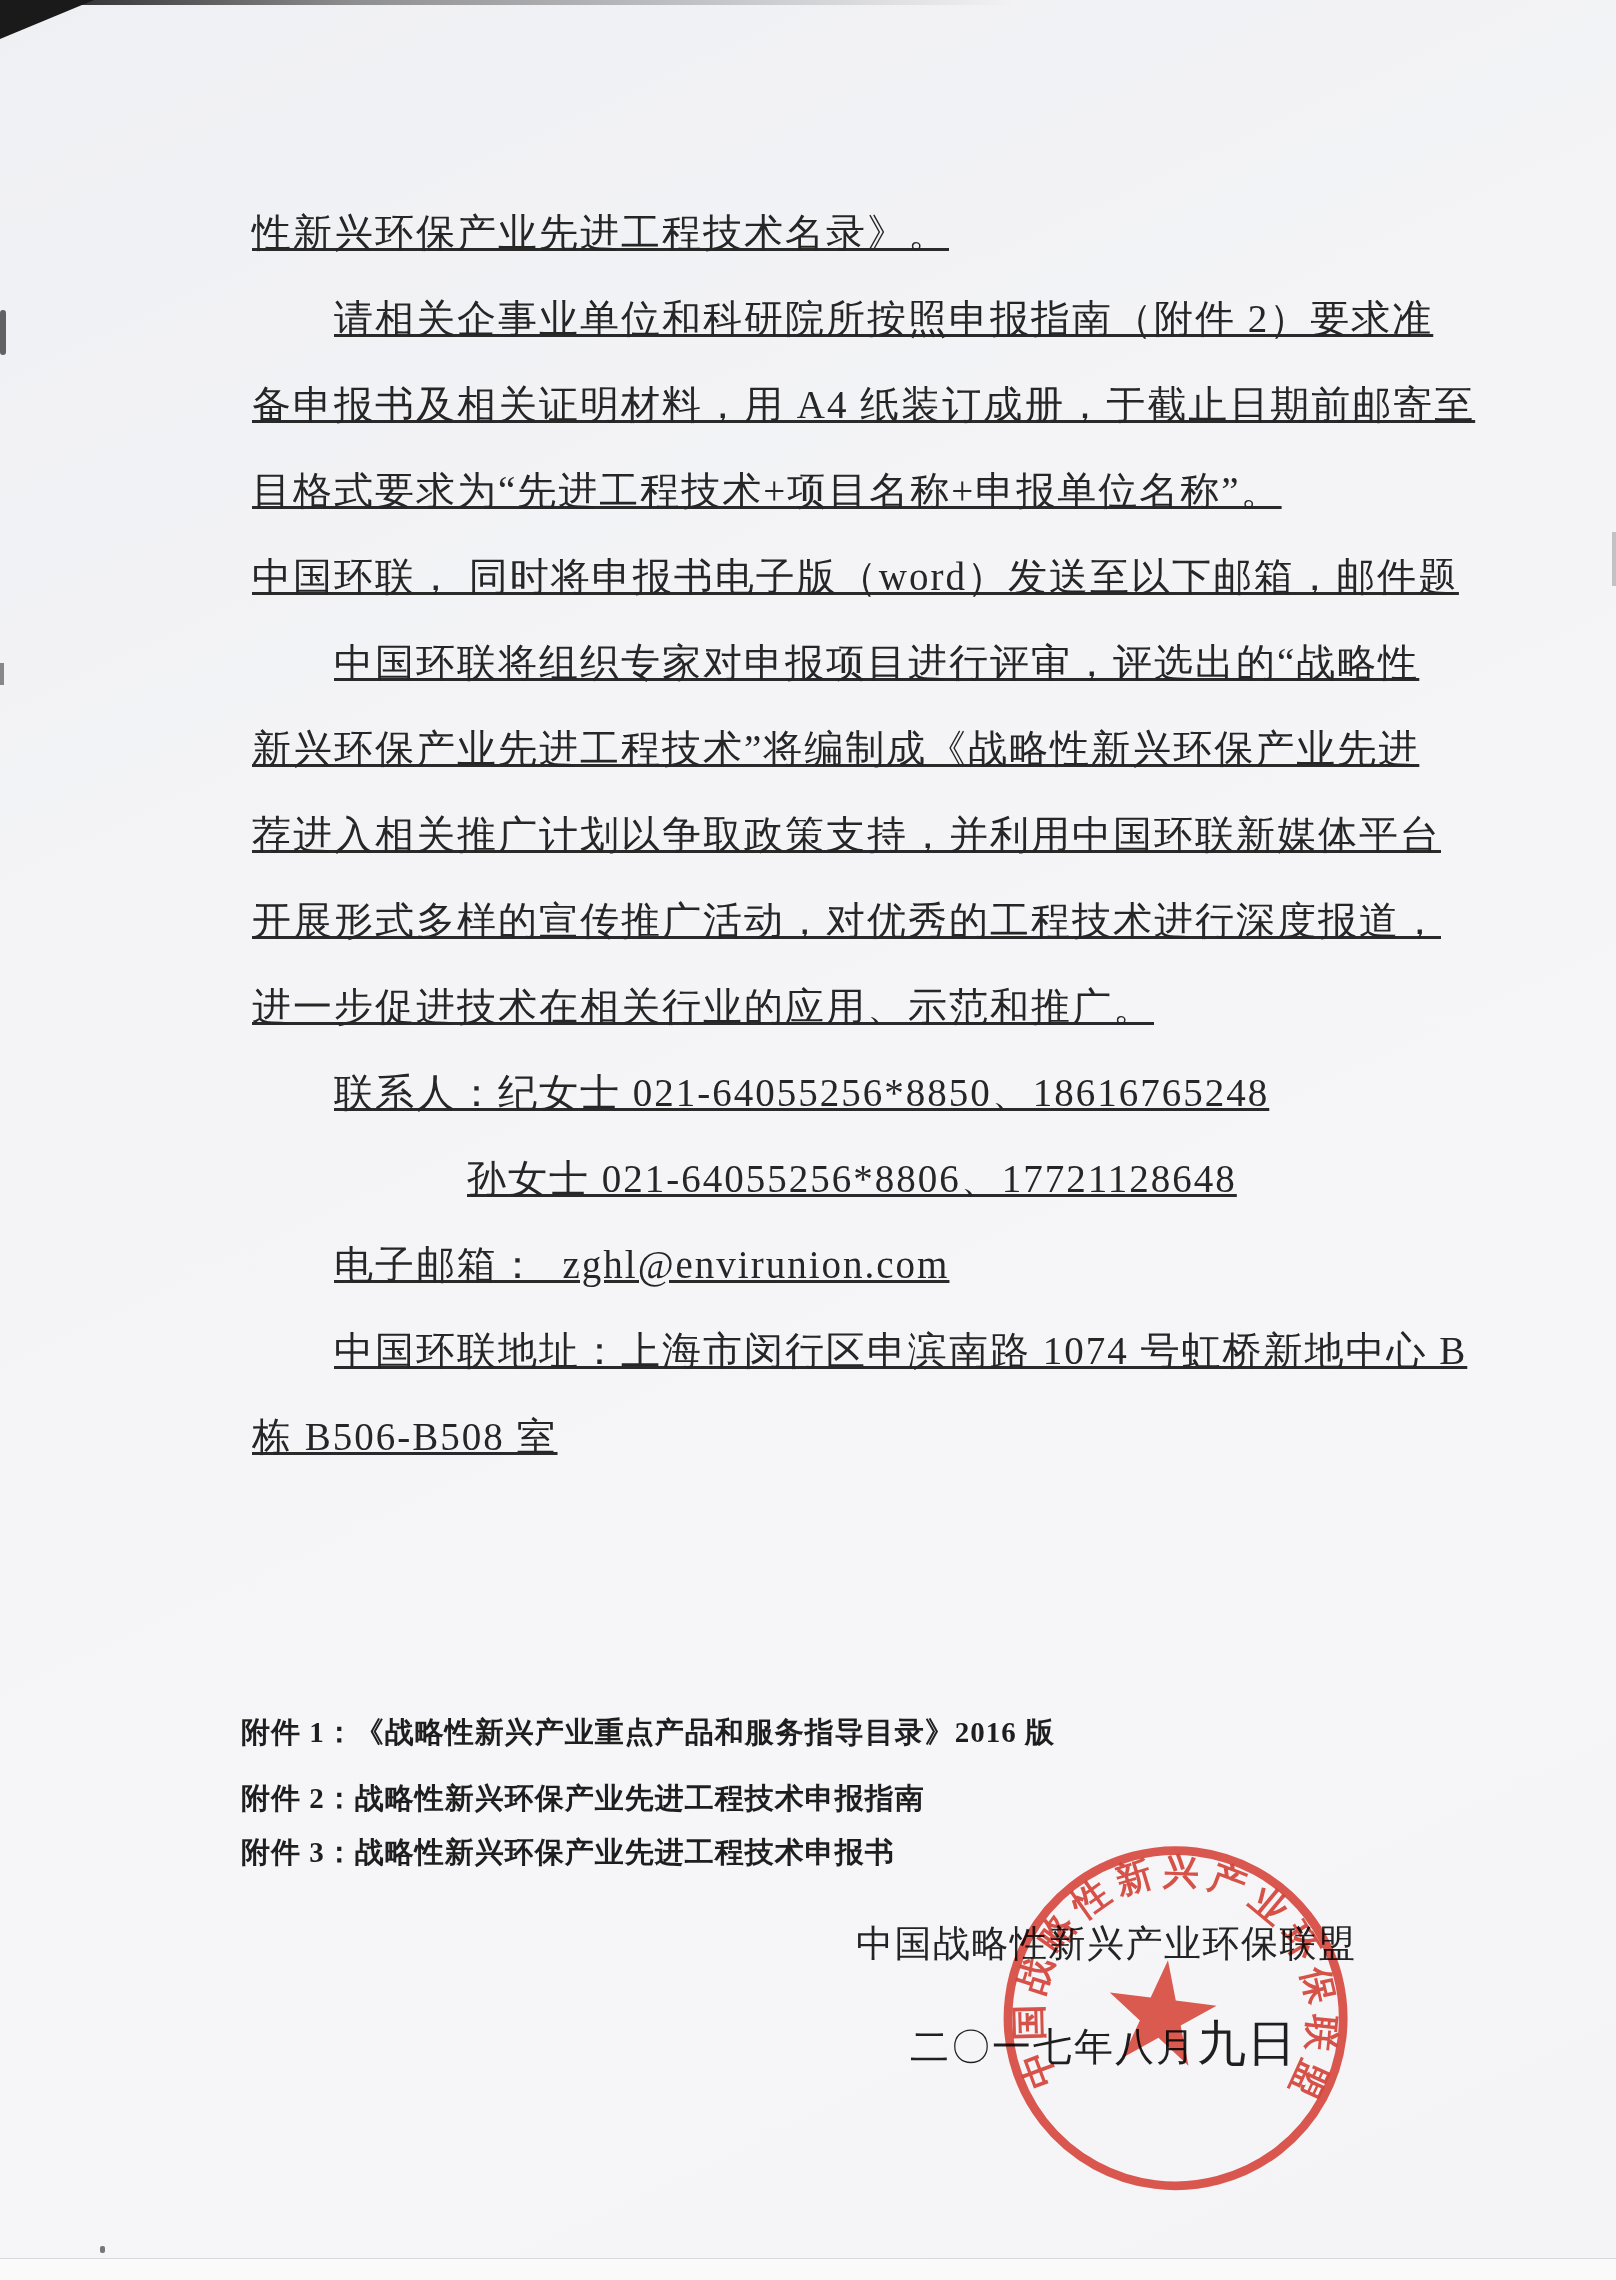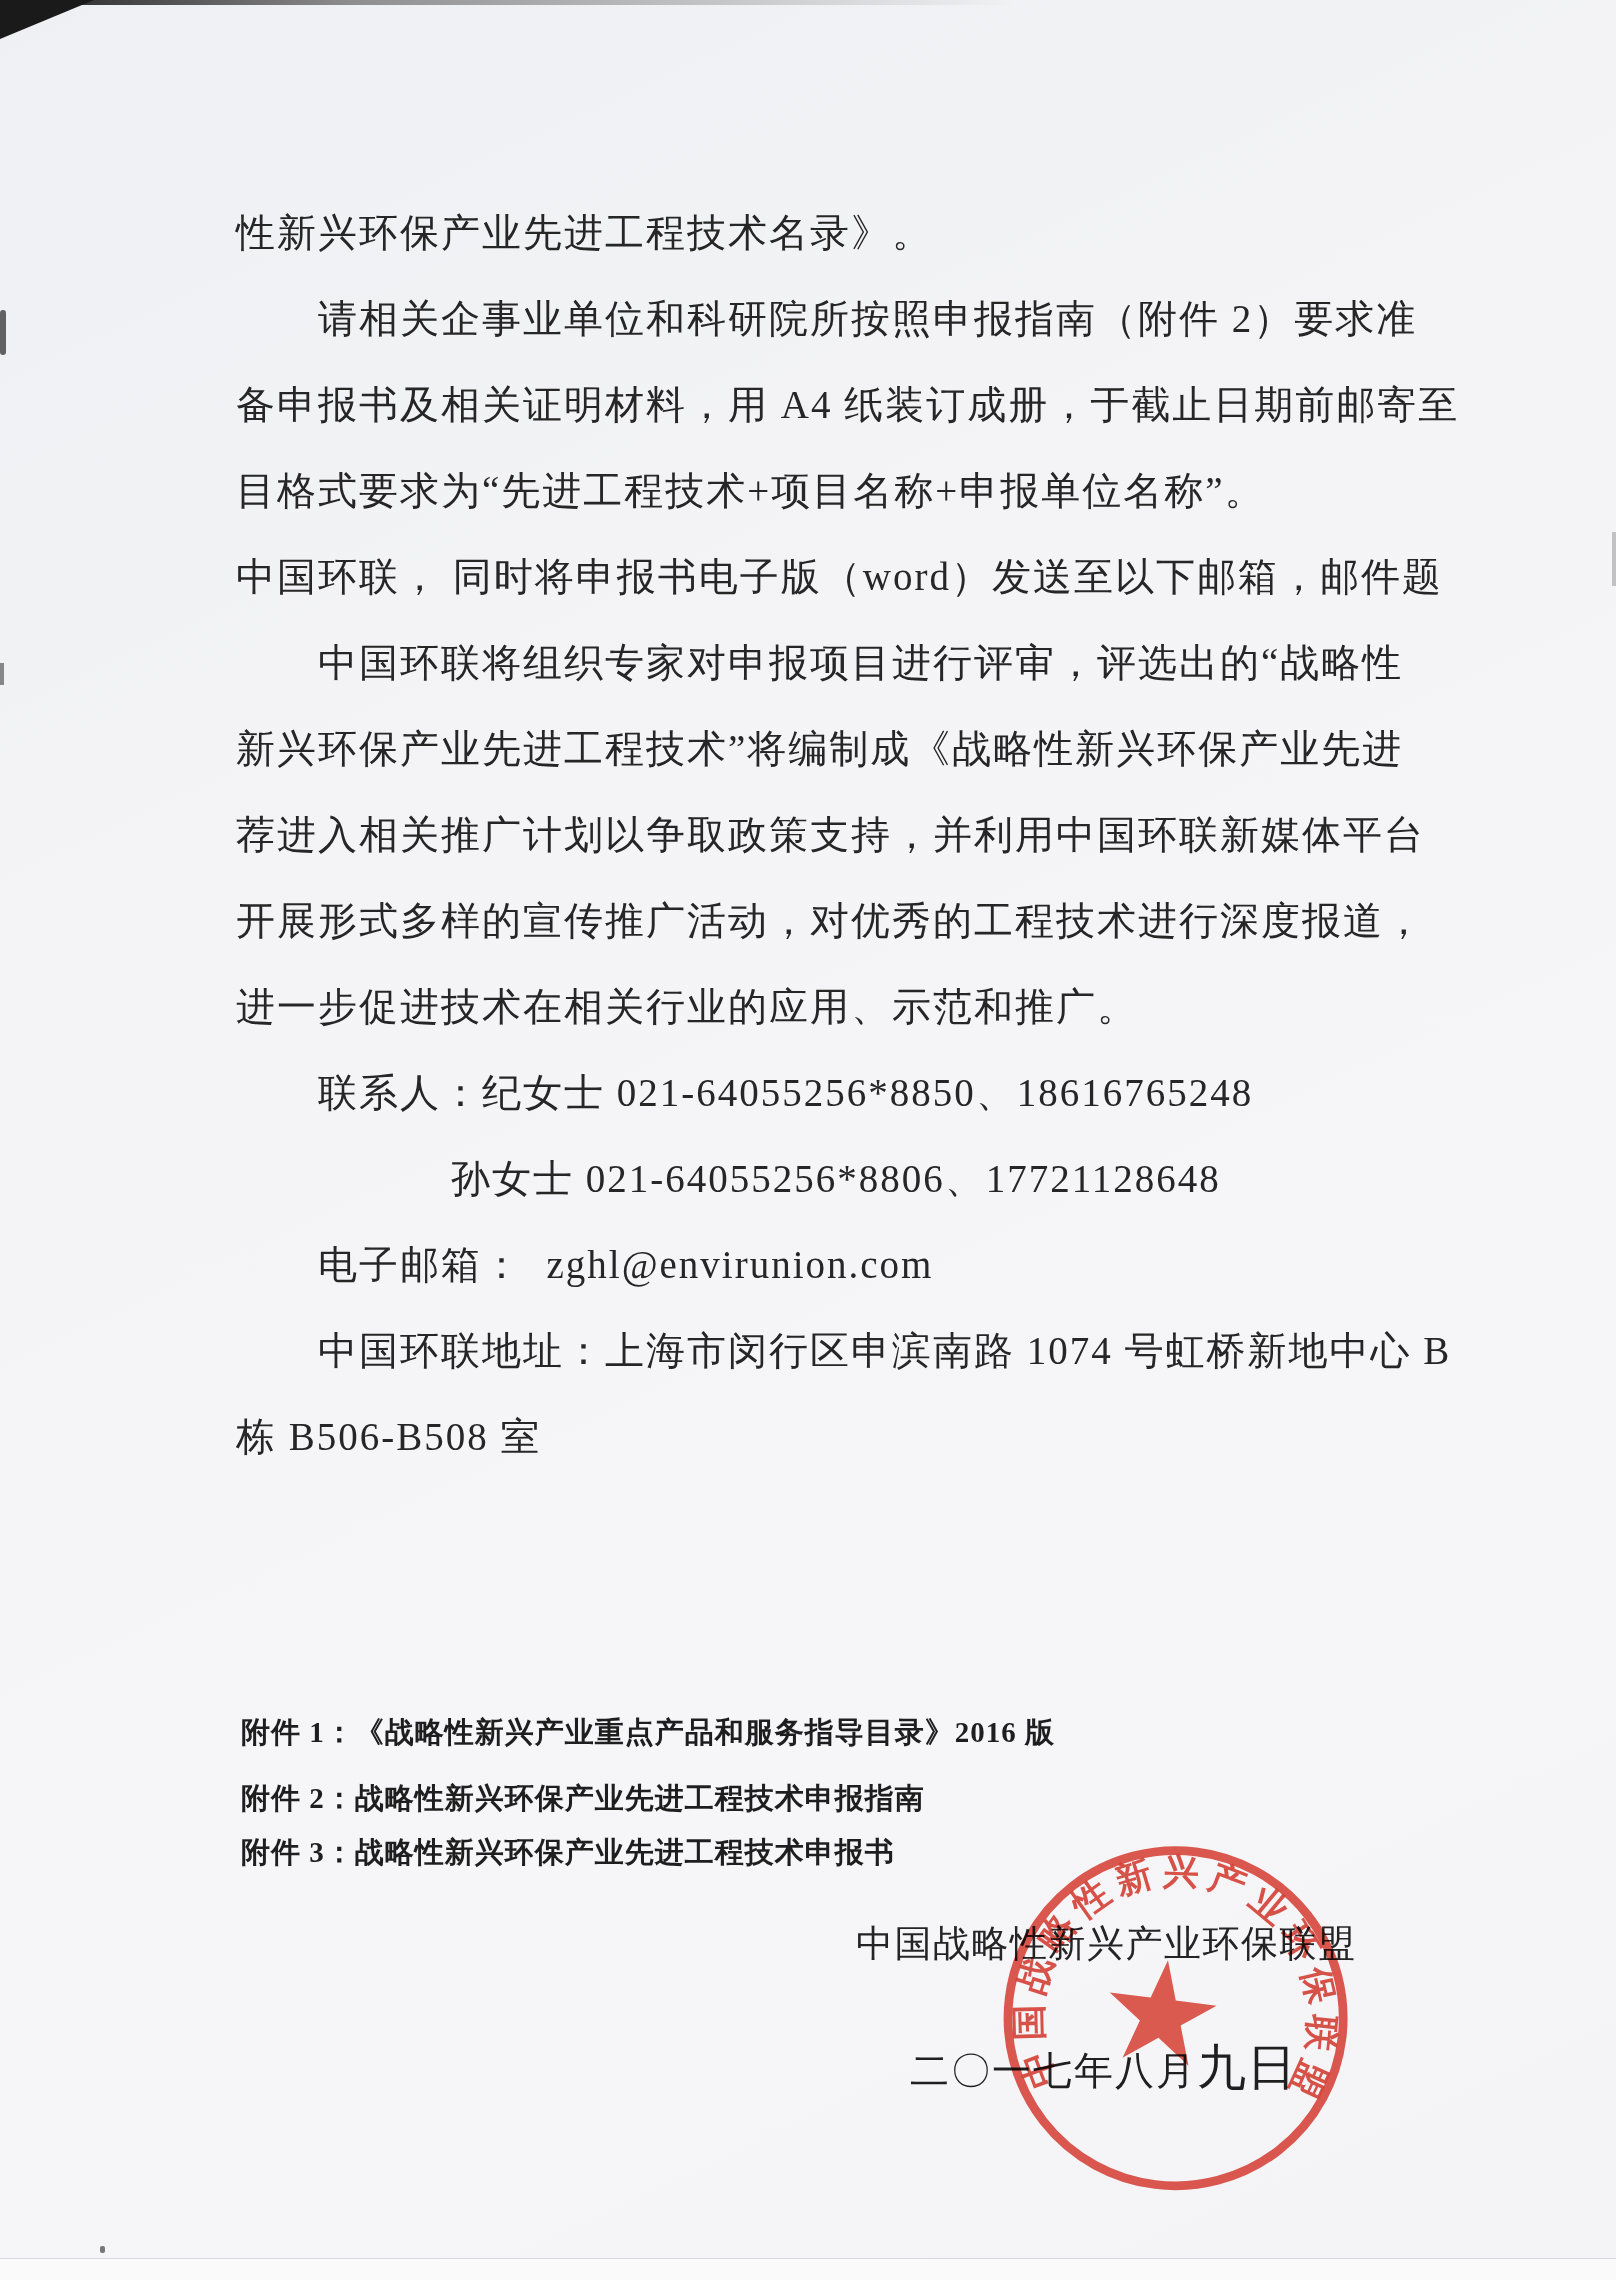--- a/index.html
+++ b/index.html
@@ -2,36 +2,36 @@
 <html><head>
 <meta charset="utf-8">
 <style>
   html,body{margin:0;padding:0;}
   body{width:1617px;height:2280px;overflow:hidden;
        font-family:"Liberation Serif","DejaVu Serif",serif;}
   .page{position:relative;width:1617px;height:2280px;
         background:linear-gradient(155deg,#eff0f3 0%,#f4f4f7 35%,#f6f6f8 70%,#f4f4f6 100%);
         color:#2a2a2a;}
   
-  .textblock{position:absolute;left:236px;top:190px;width:1161px;}
+  .textblock{position:absolute;left:252px;top:190px;width:1161px;text-decoration:underline;}
   .ln{height:86px;line-height:86px;font-size:39px;letter-spacing:2px;
       white-space:pre;color:#262626;}
   .ind{padding-left:82px;}
   .ind5{padding-left:215px;}
   
   .att{position:absolute;left:241px;font-size:29px;font-weight:bold;
        letter-spacing:1px;white-space:pre;color:#1e1e1e;}
   .att1{top:1713px;font-family:Liberation Serif, serif;}
   .att2{top:1779px;}
   .att3{top:1833px;}
   
   .sig-org{position:absolute;left:856px;top:1919px;font-size:37px;
            letter-spacing:1.5px;white-space:pre;color:#242424;}
   .sig-date{position:absolute;left:910px;top:2011px;font-size:39px;
-            letter-spacing:2px;white-space:pre;color:#1f1f1f;margin-top:24px;}
+            letter-spacing:2px;white-space:pre;color:#1f1f1f;}
   .sig-date .day{font-size:49px;letter-spacing:1px;}
   
   .seal{position:absolute;left:985px;top:1833px;width:380px;height:380px;
         mix-blend-mode:multiply;opacity:.92;transform:rotate(7deg);}
   
   .art{position:absolute;}
   .art-top-line{top:0;left:0;width:1014px;height:4.9px;
       background:linear-gradient(to right,#141414,#3c3c3e 10%,#8f8f92 35%,rgba(150,150,153,0) 100%);}
   .art-corner{top:0;left:0;width:94px;height:39px;background:#1a1a1a;
       clip-path:polygon(0 0,100% 0,0 100%);}

